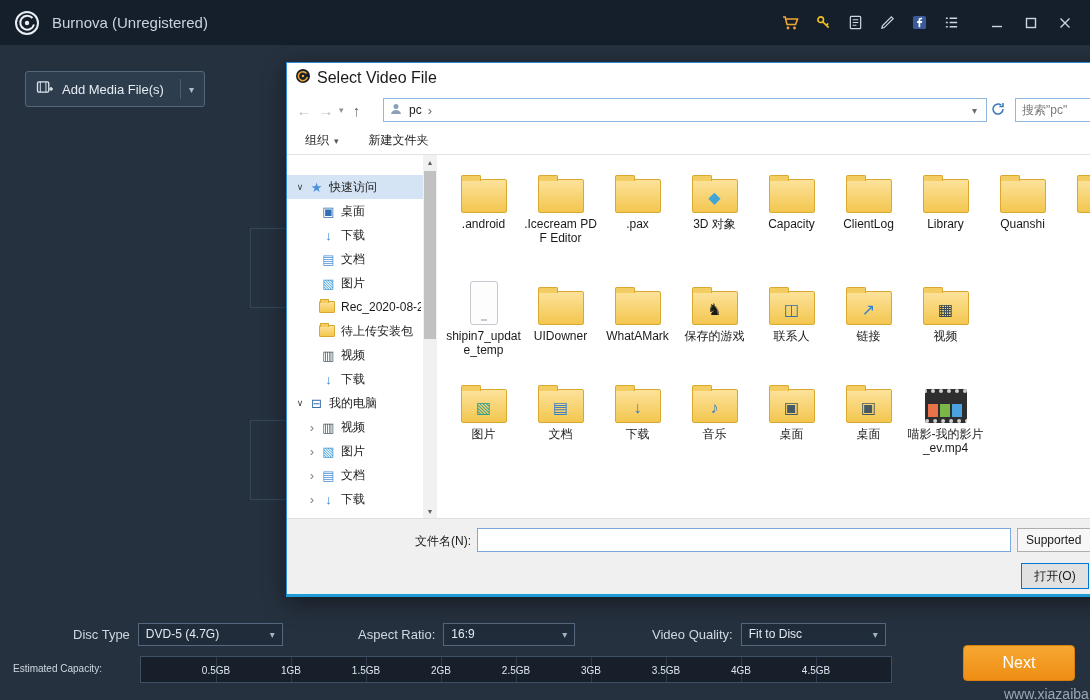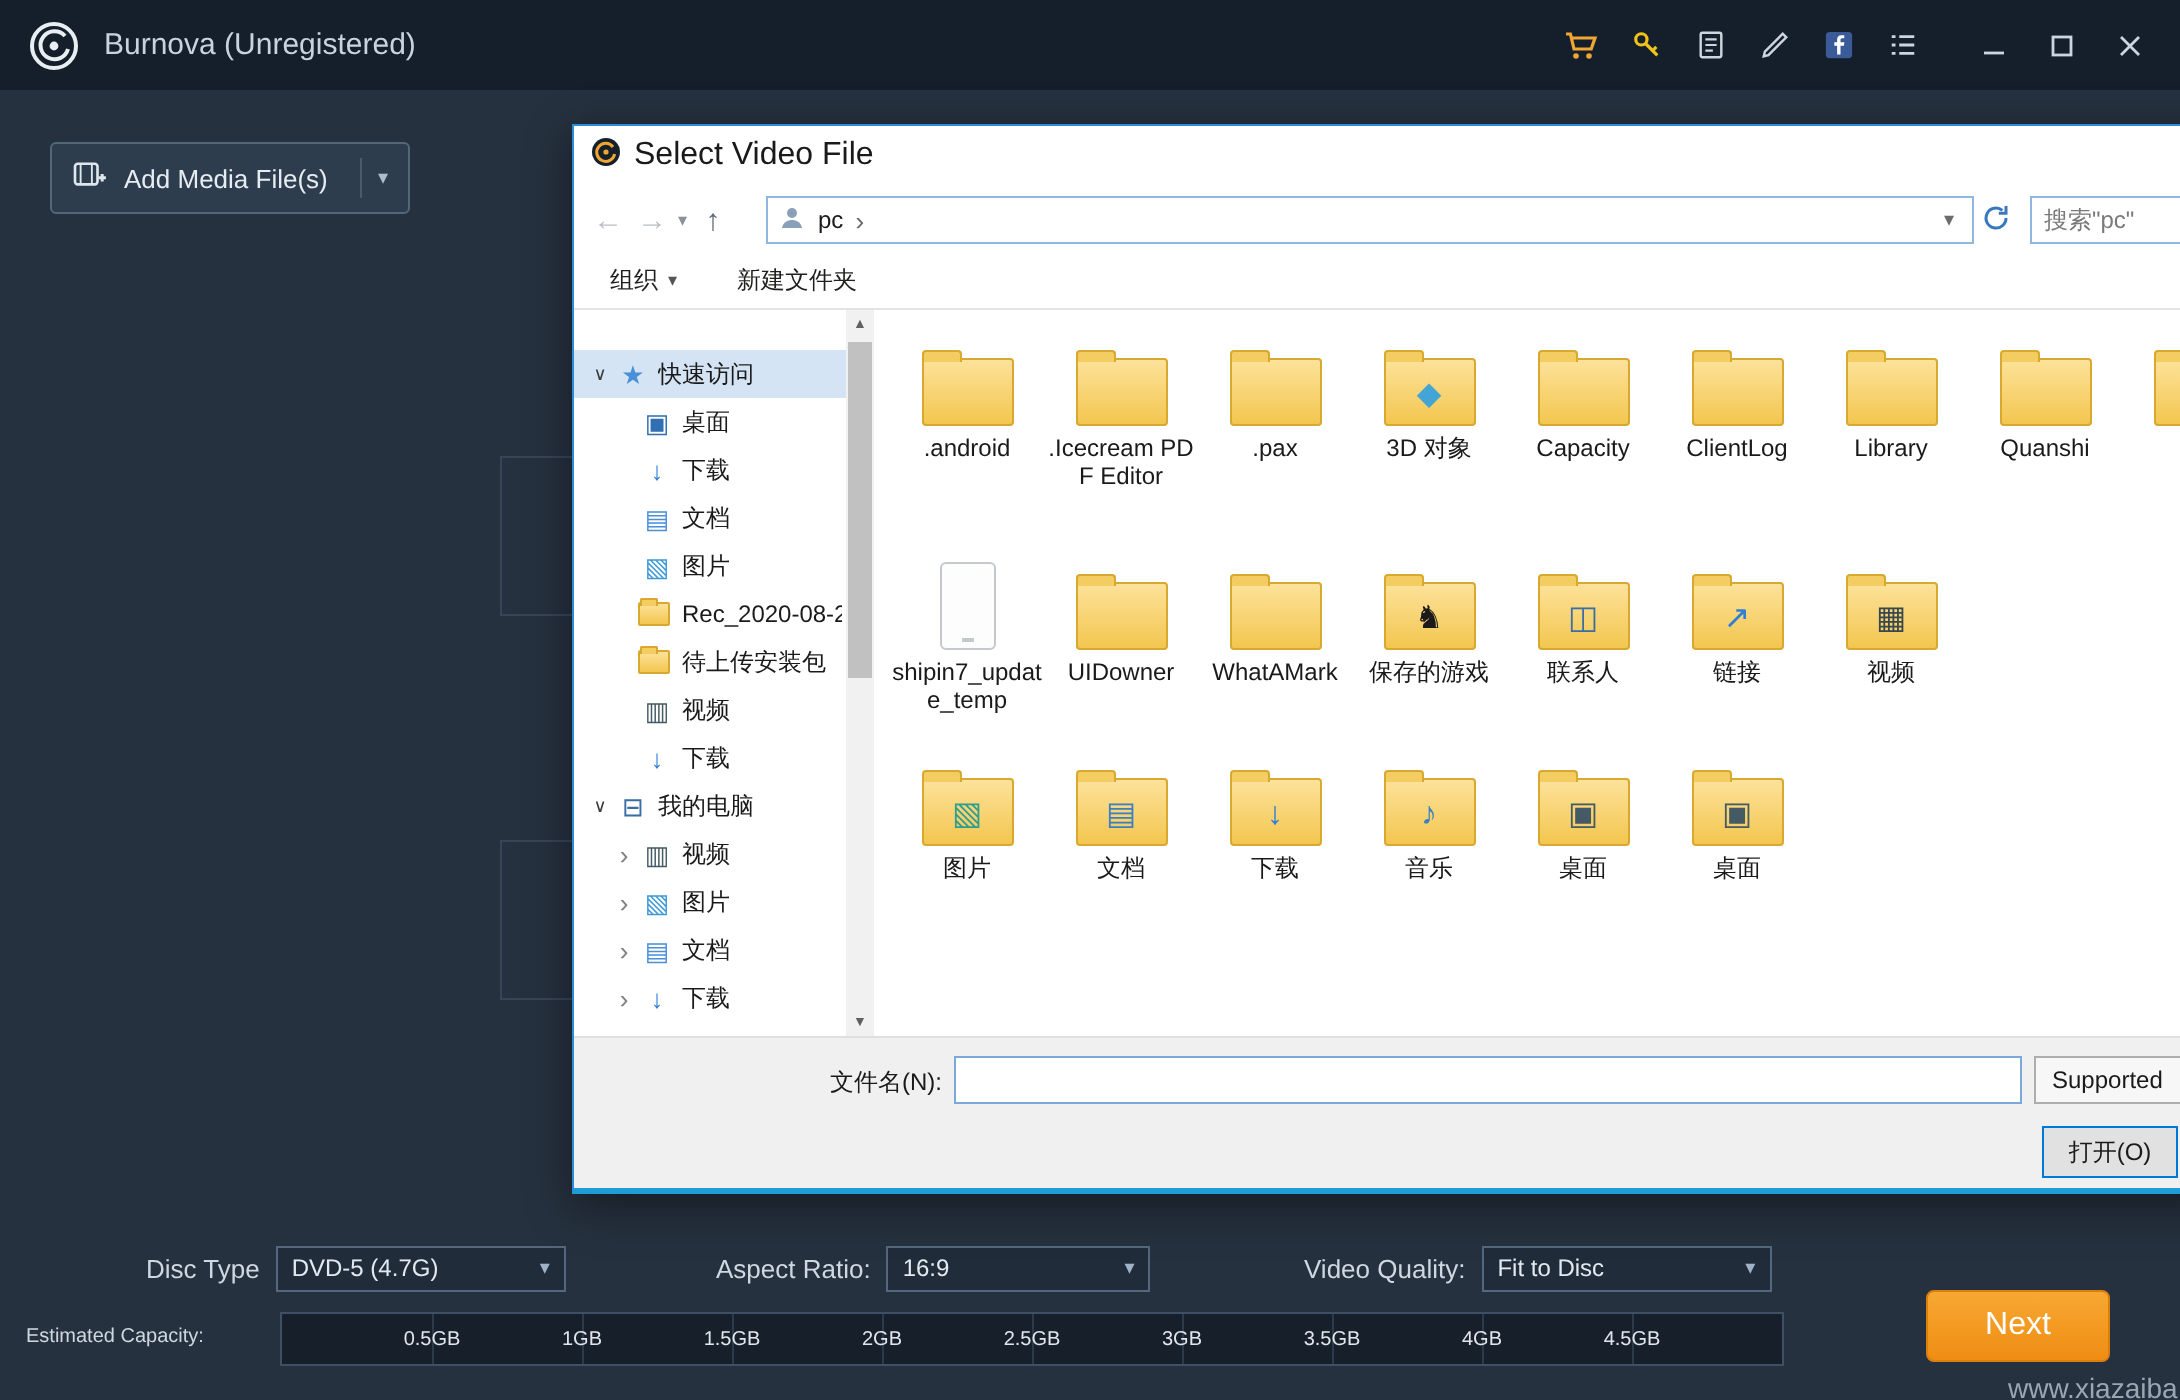--- a/index.html
+++ b/index.html
@@ -24,21 +24,21 @@
   
   .bottombar { position:absolute; left:0; top:610px; width:1090px; height:90px; background:#26313f; }
   .bb-group { position:absolute; display:flex; align-items:center; gap:8px; height:24px; }
   .bb-label { color:#cfd8e0; font-size:13px; white-space:nowrap; }
   .bb-select { background:#212c3a; border:1px solid #55677c; height:23px; display:flex; align-items:center; padding:0 7px; color:#e2e9f0; font-size:12px; cursor:pointer; }
   .bb-select .caret { margin-left:auto; padding-left:10px; color:#9fb2c6; font-size:10px; }
   .cap-label { position:absolute; left:13px; top:53px; color:#cfd8e0; font-size:10px; }
   .cap-bar { position:absolute; left:140px; top:46px; width:752px; height:27px; background:#161f2a; border:1px solid #3f5066; }
   .tickline { position:absolute; top:0; bottom:0; width:1px; background:#2c3a4c; }
   .tick { position:absolute; top:50%; transform:translate(-50%,-50%); color:#dfe6ec; font-size:10px; white-space:nowrap; }
-  .next-btn { position:absolute; left:963px; top:35px; width:92px; height:36px; background:linear-gradient(#f7a832,#ef8d13); border:1px solid #d97f0e; border-radius:4px; color:#fff; font-size:16px; display:flex; align-items:center; justify-content:center; cursor:pointer; }
+  .next-btn { position:absolute; left:963px; top:35px; width:112px; height:36px; background:linear-gradient(#f7a832,#ef8d13); border:1px solid #d97f0e; border-radius:4px; color:#fff; font-size:16px; display:flex; align-items:center; justify-content:center; cursor:pointer; }
   .watermark { position:absolute; left:1004px; top:76px; color:#9aa6b2; font-size:14px; z-index:5; }
 
   
   .dialog { position:absolute; left:286px; top:62px; width:830px; height:535px; background:#fff; border:1px solid #2b8dd9; border-bottom:3px solid #1e9cd7; box-shadow:0 6px 22px rgba(0,0,0,.45); overflow:hidden; color:#1a1a1a; }
   .dlg-title { position:absolute; left:0; top:0; right:0; height:30px; display:flex; align-items:center; padding:0 8px; background:#fff; }
   .dlg-title .txt { font-size:16px; margin-left:6px; color:#1a1a1a; }
   .dlg-nav { position:absolute; left:0; top:30px; right:0; height:34px; display:flex; align-items:center; background:#fff; }
   .nav-arrow { font-size:15px; width:22px; text-align:center; cursor:pointer; }
   .breadcrumb { position:absolute; left:96px; top:5px; width:604px; height:24px; border:1px solid #90b8e0; background:#fff; display:flex; align-items:center; padding:0 5px; font-size:12px; }
   .breadcrumb .chev { color:#6b6b6b; margin:0 6px; font-size:13px; }
@@ -513,20 +513,26 @@
           <div class="cell-label">桌面</div>
         </div>
         <div class="cell">
           <div class="cell-ic">
             <span class="folder">
               <span class="badge" style="color: rgb(69, 90, 100);">▣</span>
             </span>
           </div>
           <div class="cell-label">桌面</div>
         </div>
+        <div class="cell">
+          <div class="cell-ic">
+            <span class="vfile"><span></span><span></span><span></span></span>
+          </div>
+          <div class="cell-label">喵影-我的影片_ev.mp4</div>
+        </div>
       </div>
     </div>
 
   <div class="dlg-footer">
     <span class="fname-label">文件名(N):</span>
     <input class="fname-input" value="" style="">
     <div class="ftype-select">
       <span>Supported</span>
     </div>
     <button class="open-btn">

